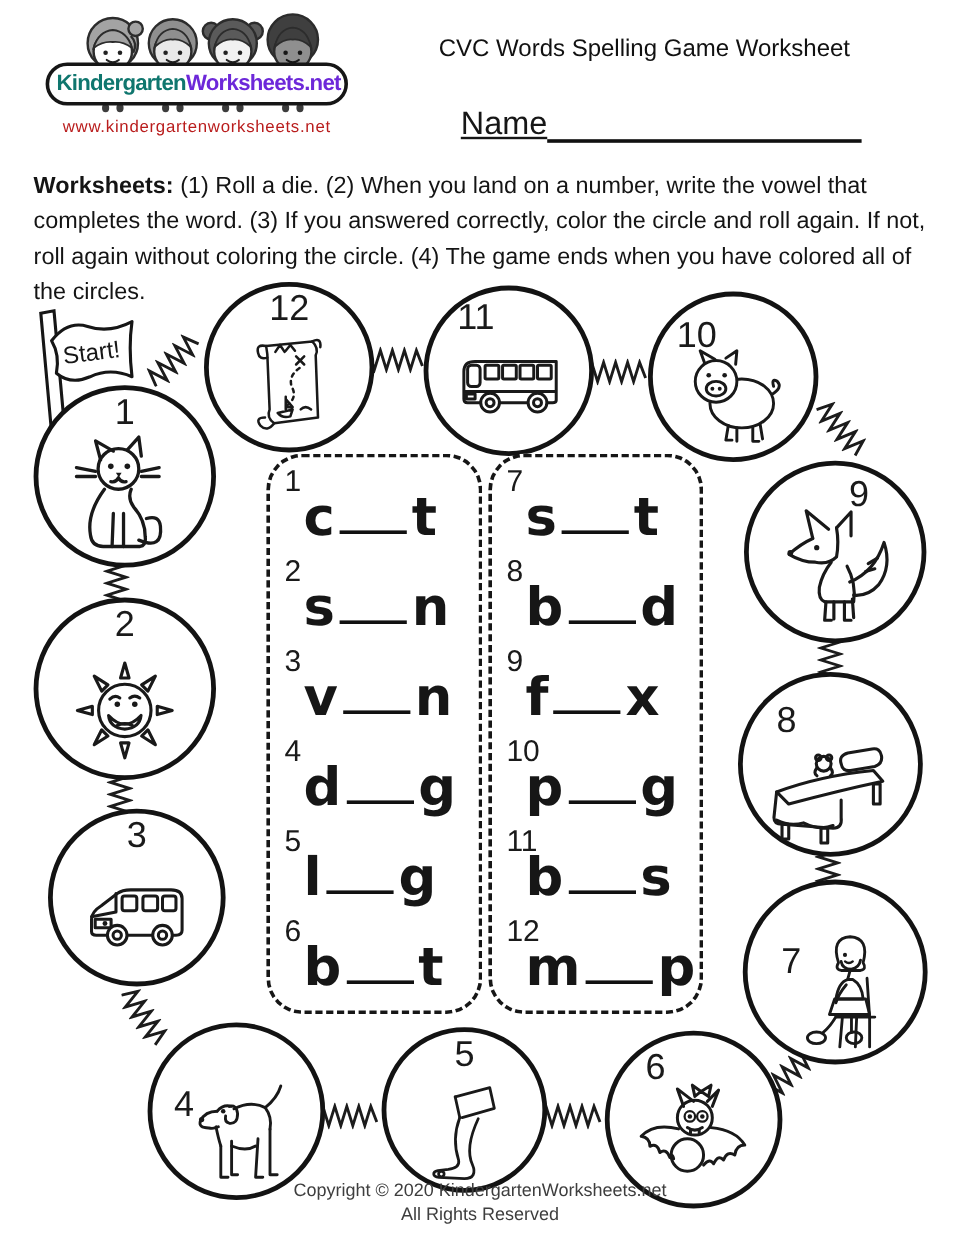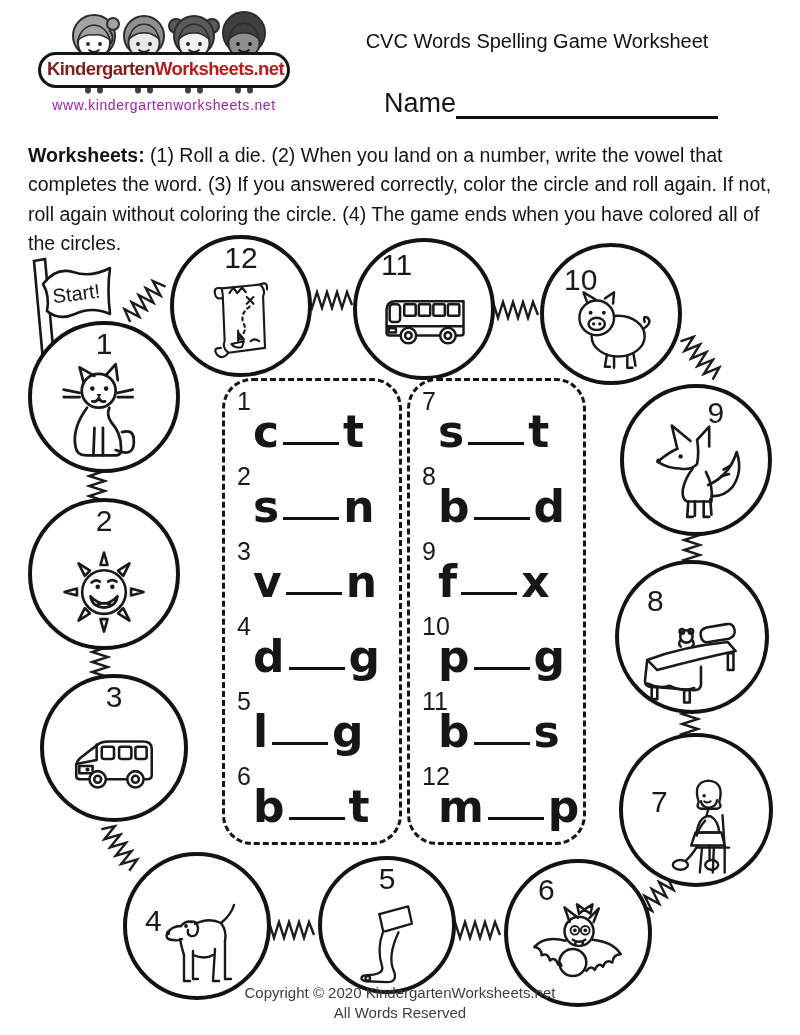--- a/index.html
+++ b/index.html
@@ -6,30 +6,30 @@
   .page{position:relative;width:800px;height:1035px;background:#fff;overflow:hidden;
         font-family:"Liberation Sans",sans-serif;color:#161616;}
 
   
   .logo{position:absolute;left:38px;top:10px;width:252px;}
   .logo-heads{display:block;margin:0 auto;}
   .logo-box{position:relative;z-index:2;margin-top:-16px;background:#fff;
             border:3.5px solid #161616;border-radius:26px;padding:3px 6px 5px;
             text-align:center;font-weight:bold;font-size:18.5px;letter-spacing:-0.6px;
             white-space:nowrap;}
-  .logo-box .b1{color:#7f1d1d;}
-  .logo-box .b2{color:#b91c1c;text-align:center;}
+  .logo-box .b1{color:#0f766e;}
+  .logo-box .b2{color:#6d28d9;text-align:center;}
   .logo-feet{display:block;margin:-2px auto 0;}
-  .logo-url{margin-top:2px;text-align:center;font-size:14px;color:#a21caf;letter-spacing:0.6px;}
+  .logo-url{margin-top:2px;text-align:center;font-size:14px;color:#b91c1c;letter-spacing:0.6px;}
 
   
   .title{position:absolute;left:298px;top:30px;width:478px;text-align:center;
          font-size:20px;color:#111;}
   .name-row{position:absolute;left:384px;top:88px;display:flex;align-items:flex-end;
-            font-size:27px;}
+            font-size:27px;text-decoration:underline;}
   .name-line{display:inline-block;width:262px;border-bottom:3px solid #111;height:26px;}
 
   
   .directions{position:absolute;left:28px;top:141px;width:750px;font-size:19.5px;
               line-height:1.5;color:#141414;}
   .directions .dlabel{font-weight:bold;}
 
   
   .board{position:absolute;left:0;top:0;width:800px;height:1035px;}
   .spring{position:absolute;width:54px;height:22px;}
@@ -534,16 +534,16 @@
       <div class="word">
           <span>m</span>
           <span class="blank"></span>
           <span>p</span>
         </div>
     </div>
   </div>
 
   <div class="footer">
     <div>Copyright © 2020 KindergartenWorksheets.net</div>
-    <div>All Words Reserved</div>
+    <div>All Rights Reserved</div>
   </div>
 
 </div>
 
 </body></html>

